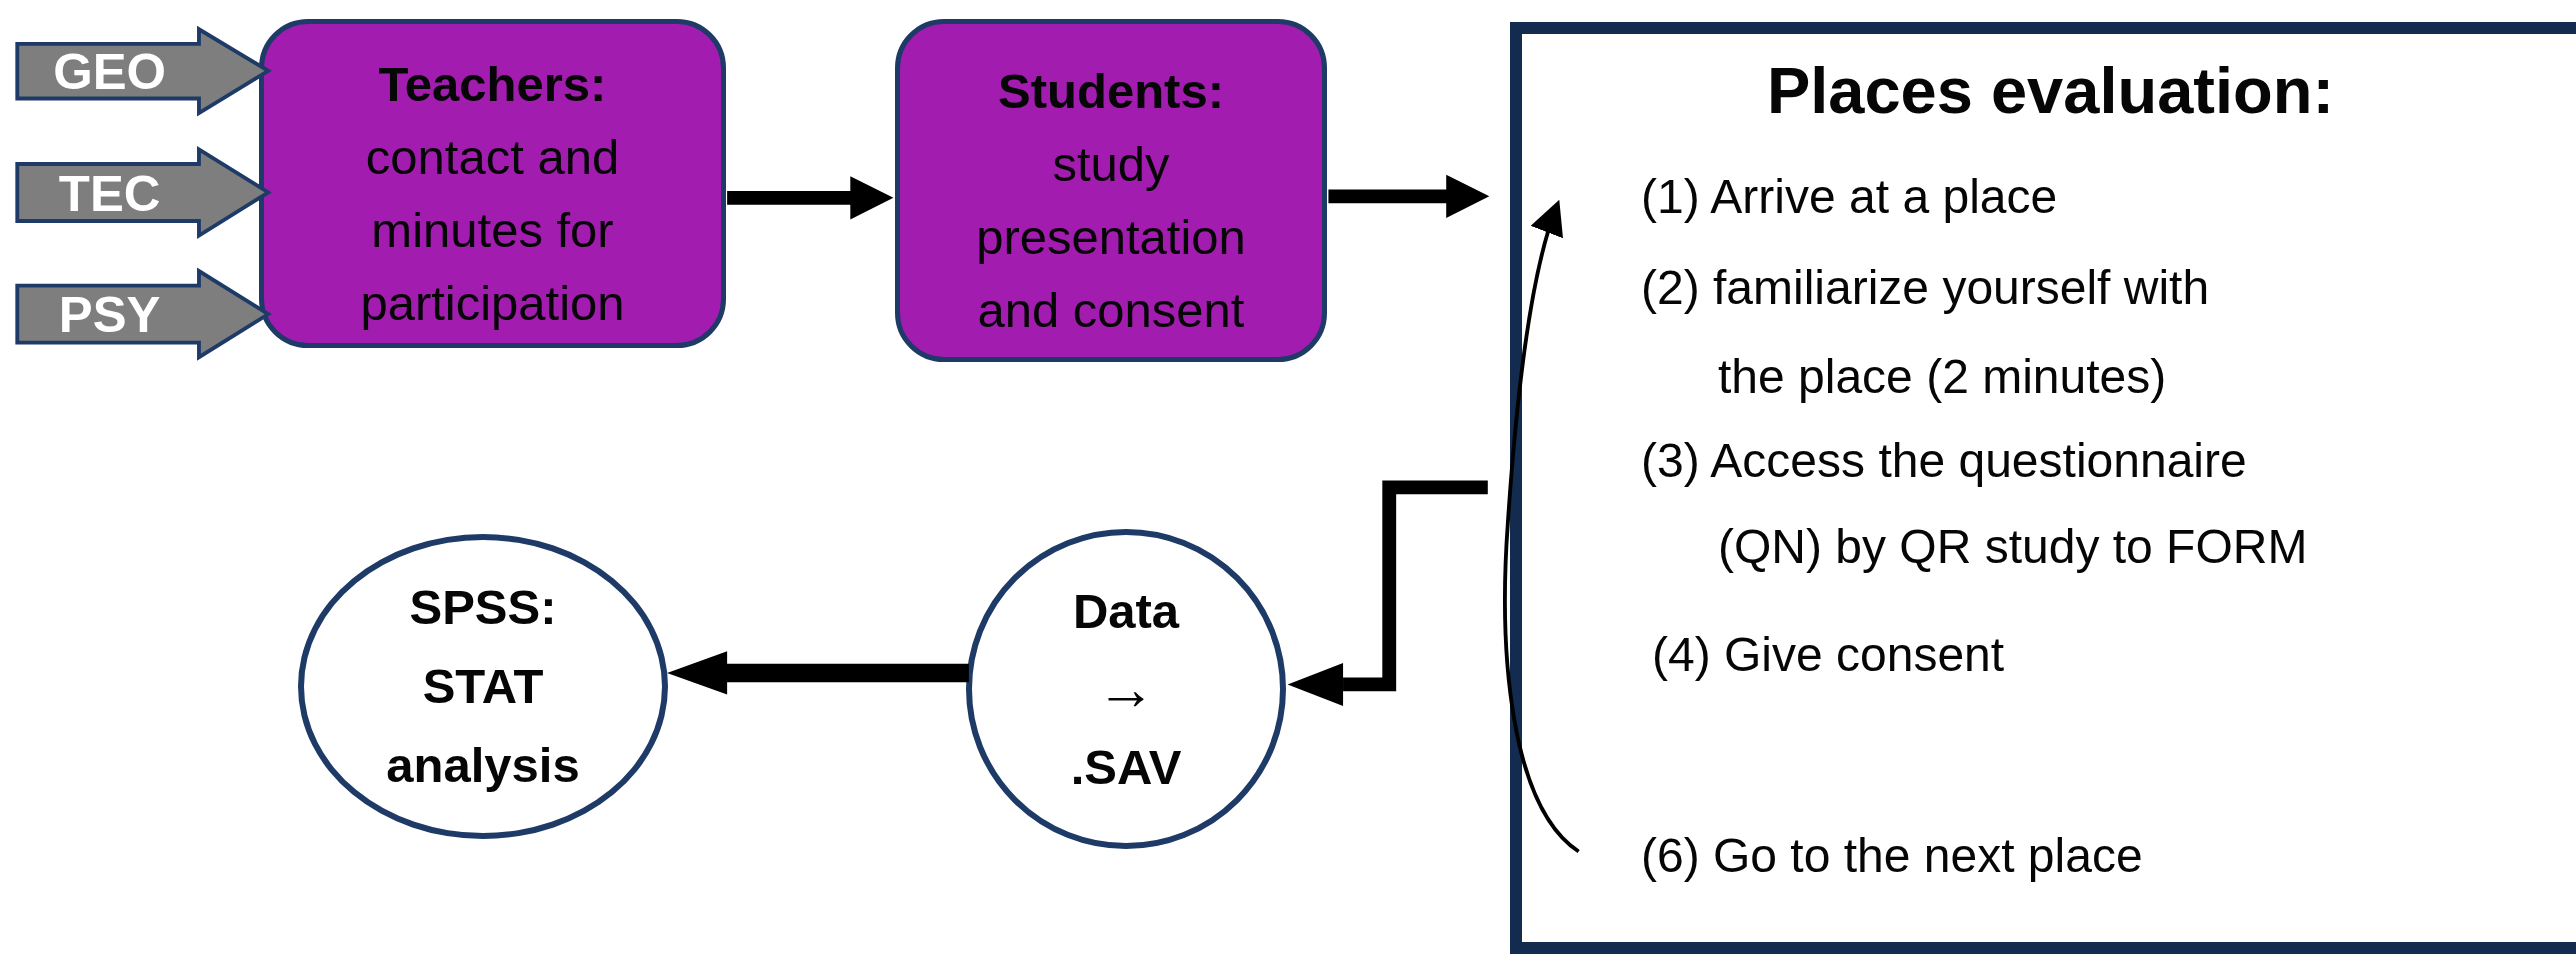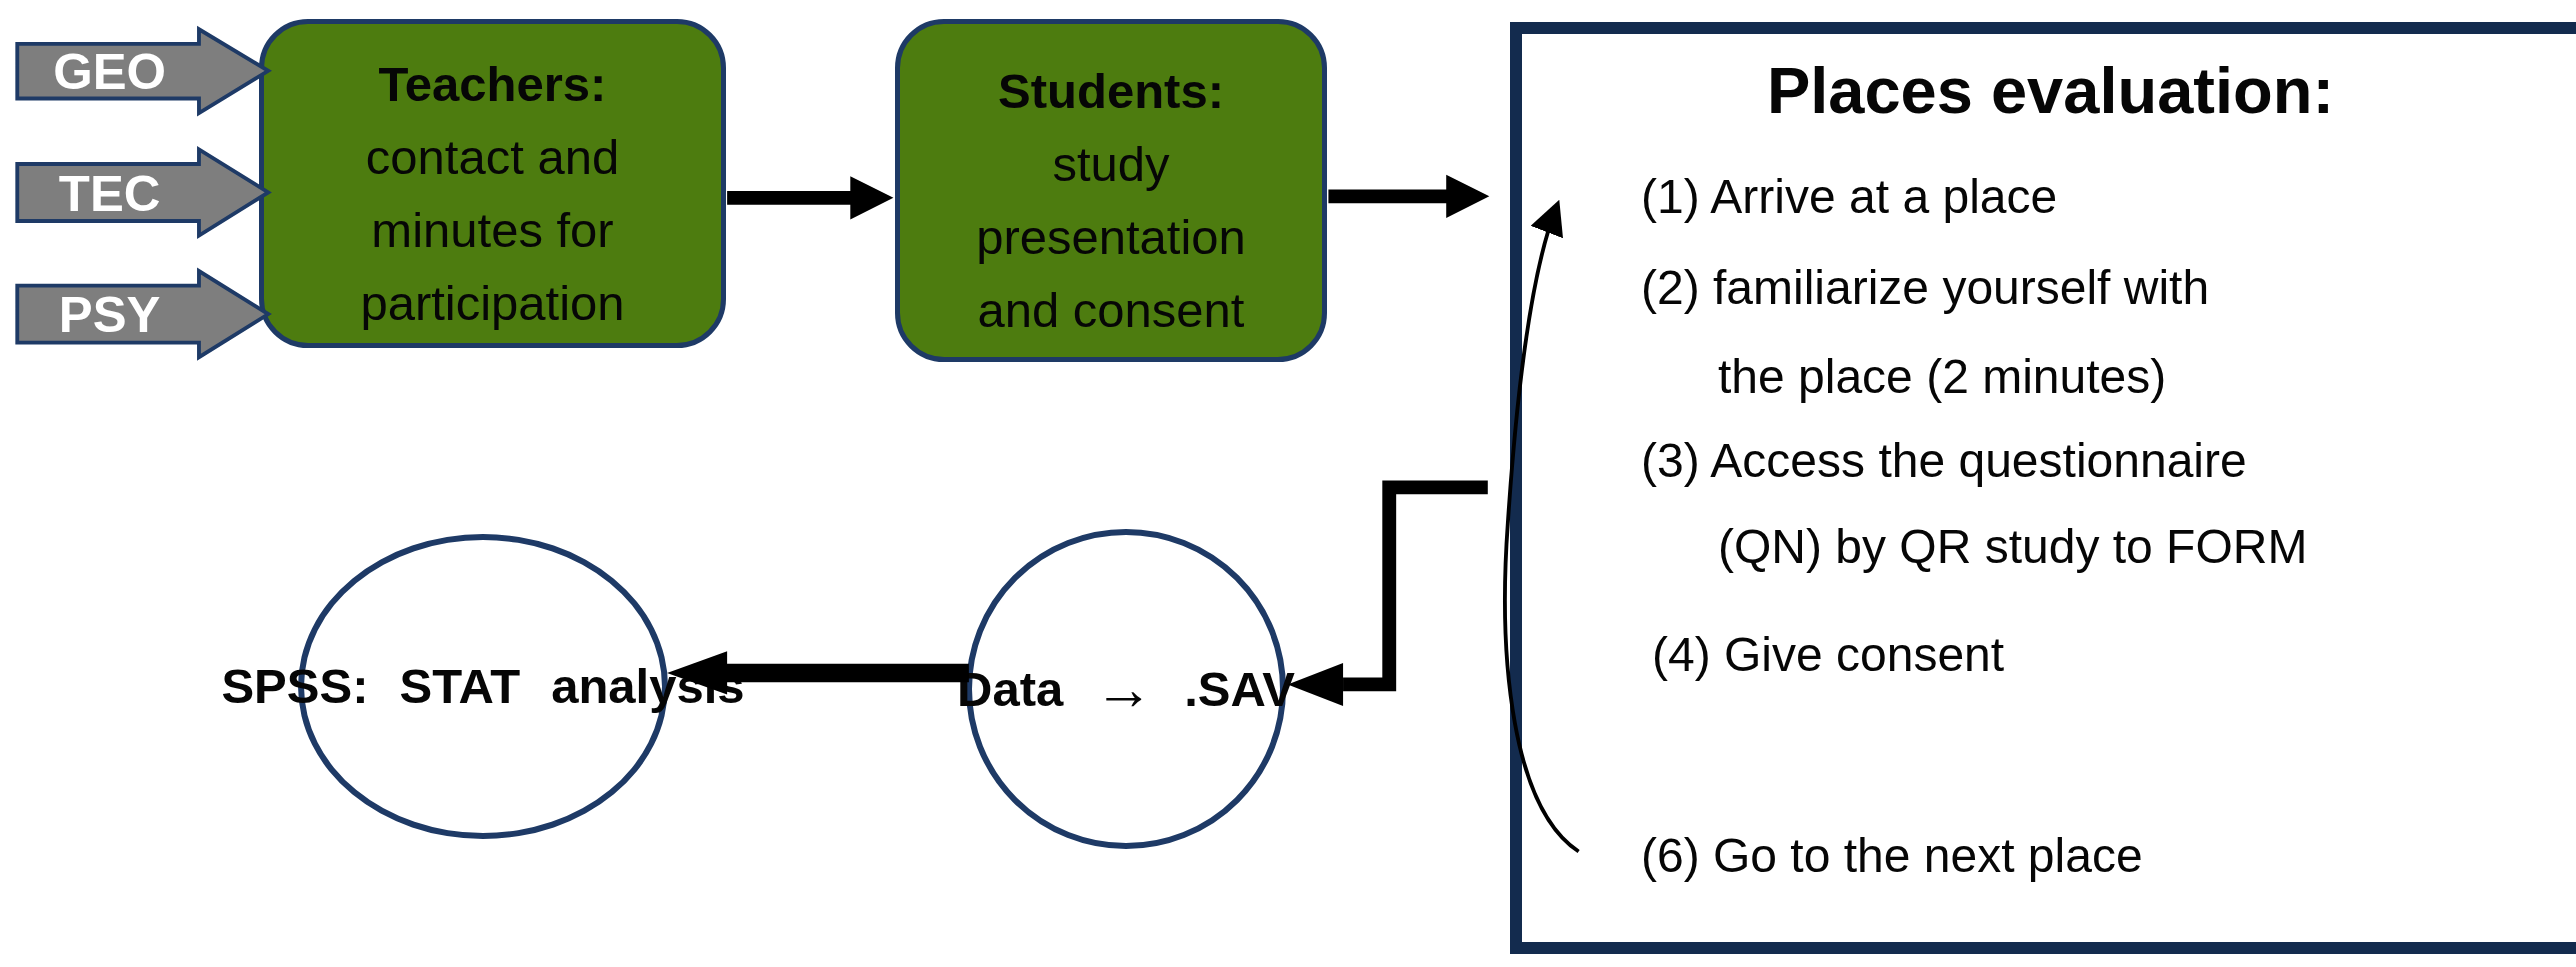--- a/index.html
+++ b/index.html
@@ -2,21 +2,21 @@
 <html style="font-size:12.3px"><head>
 <meta charset="utf-8">
 <style>
   html,body{margin:0;padding:0;background:#ffffff;}
   #canvas{
     position:relative;width:2576px;height:967px;background:#ffffff;overflow:hidden;
     font-family:"Liberation Sans", sans-serif;color:#060606;
   }
   
   .roundbox{
-    position:absolute;background:#4d7c0f;border:5.4px solid #1e3a66;border-radius:49px;
+    position:absolute;background:#a21caf;border:5.4px solid #1e3a66;border-radius:49px;
     display:flex;flex-direction:column;justify-content:center;align-items:center;
     text-align:center;box-sizing:border-box;padding-top:21.6px;
   }
   #teachers-box{left:259px;top:19px;width:467px;height:329px;}
   #students-box{left:895px;top:19px;width:432px;height:343px;}
   .roundbox .bline{font-size:49px;line-height:73px;white-space:nowrap;}
   .roundbox .btitle{font-weight:bold;}
   
   #places-box{
     position:absolute;left:1486px;top:21.6px;width:1081px;height:932px;
@@ -33,22 +33,22 @@
   .s2{left:119px;top:218px;}
   .s3{left:196px;top:307px;}
   .s4{left:119px;top:391px;}
   .s5{left:196px;top:477px;}
   .s6{left:130px;top:585px;}
   .s7{left:119px;top:685px;}
   .s8{left:119px;top:786px;}
   
   .oval{
     position:absolute;background:#ffffff;border:6.2px solid #1e3a66;border-radius:50%;
-    display:flex;flex-direction:row;justify-content:center;align-items:center;
-    text-align:center;box-sizing:border-box;gap:31px;
+    display:flex;flex-direction:column;justify-content:center;align-items:center;
+    text-align:center;box-sizing:border-box;
   }
   #data-circle{left:966px;top:529px;width:320px;height:320px;}
   #spss-ellipse{left:298px;top:534px;width:370px;height:305px;}
   .oval .oline{font-size:49px;font-weight:bold;line-height:79px;white-space:nowrap;}
   .oval .oglyph{font-size:59px;font-weight:normal;line-height:77px;}
   
   #connectors{position:absolute;left:0;top:0;width:2576px;height:967px;pointer-events:none;}
   .banner-label{
     font-family:"Liberation Sans", sans-serif;font-size:66px;font-weight:bold;fill:#ffffff;
   }

